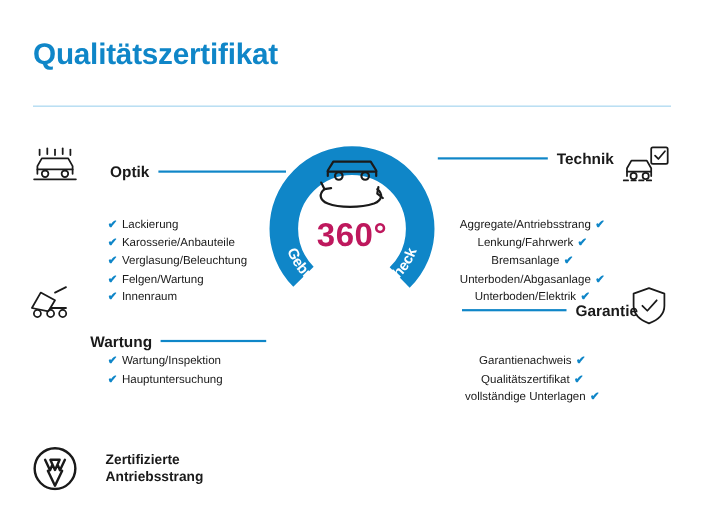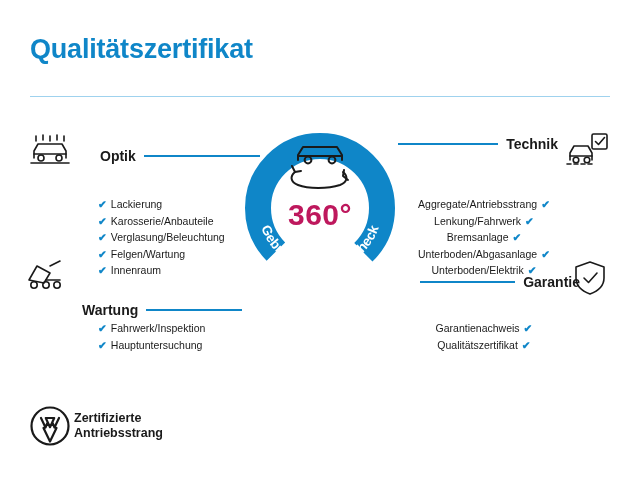--- a/index.html
+++ b/index.html
@@ -133,21 +133,21 @@
     pointer-events: none;
   }
 
   
   .footer {
     position: absolute;
     left: 30px;
     top: 406px;
     display: flex;
     align-items: center;
-    gap: 4px;
+    gap: 26px;
   }
   .vw-logo {
     width: 40px;
     height: 40px;
   }
   .footer-text {
     font-size: 12.5px;
     font-weight: bold;
     line-height: 15px;
     color: #1a1a1a;
@@ -218,37 +218,38 @@
       <circle cx="10" cy="27" r="3.2"></circle>
       <circle cx="22" cy="27" r="3.2"></circle>
       <circle cx="33" cy="27" r="3.2"></circle>
     </svg>
   </div>
   <div class="sec-head sec-wartung">
     <span class="label">Wartung</span>
     <span class="rule"></span>
   </div>
   <ul class="items left-list list-wartung">
-    <li><span class="check">✔</span><span>Fahrwerk/Inspektion</span></li>
+    <li><span class="check">✔</span><span>Wartung/Inspektion</span></li>
     <li><span class="check">✔</span><span>Hauptuntersuchung</span></li>
   </ul>
 
   <div class="icon-box ico-shield">
     <svg width="36" height="36" viewBox="0 0 36 36" fill="none" stroke="#1a1a1a" stroke-width="1.6" stroke-linecap="round" stroke-linejoin="round">
       <path d="M18 2 L32 7 v11 c0 8 -6 13 -14 16 C10 31 4 26 4 18 V7 z"></path>
       <path d="M12 18 l4.5 4.5 L25 13"></path>
     </svg>
   </div>
   <div class="sec-head sec-garantie">
     <span class="rule"></span>
     <span class="label">Garantie</span>
   </div>
   <ul class="items right-list list-garantie">
     <li><span>Garantienachweis</span><span class="check">✔</span></li>
     <li><span>Qualitätszertifikat</span><span class="check">✔</span></li>
+    <li><span>vollständige Unterlagen</span><span class="check">✔</span></li>
   </ul>
 
   <div class="badge">
     <svg width="176" height="176" viewBox="0 0 176 176">
       <defs>
         <path id="arcpath" d="M 26,88 A 62,62 0 0 0 150,88" fill="none"></path>
       </defs>
 
       <circle cx="88" cy="88" r="62" fill="none" stroke="#0f86c8" stroke-width="26" stroke-dasharray="292 98" stroke-dashoffset="-49" transform="rotate(90 88 88)"></circle>
 

